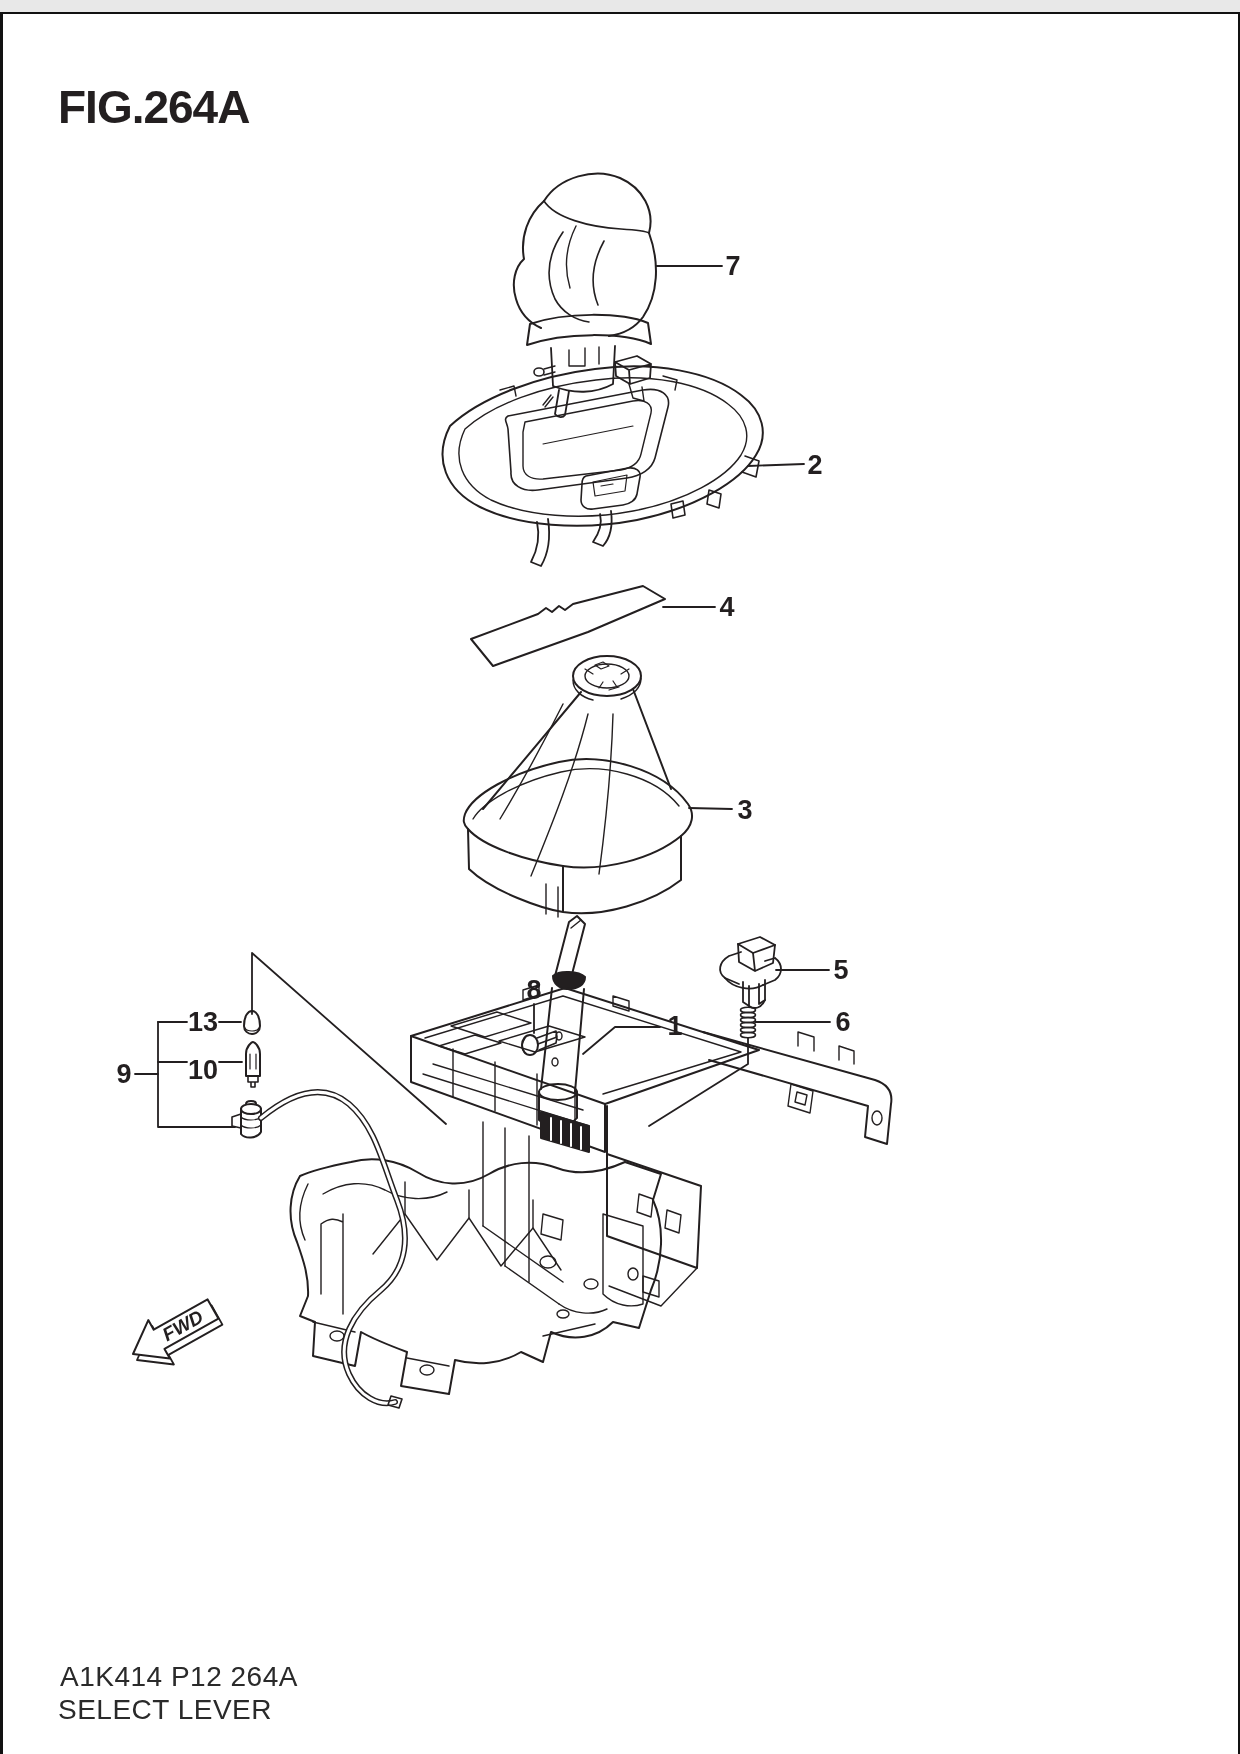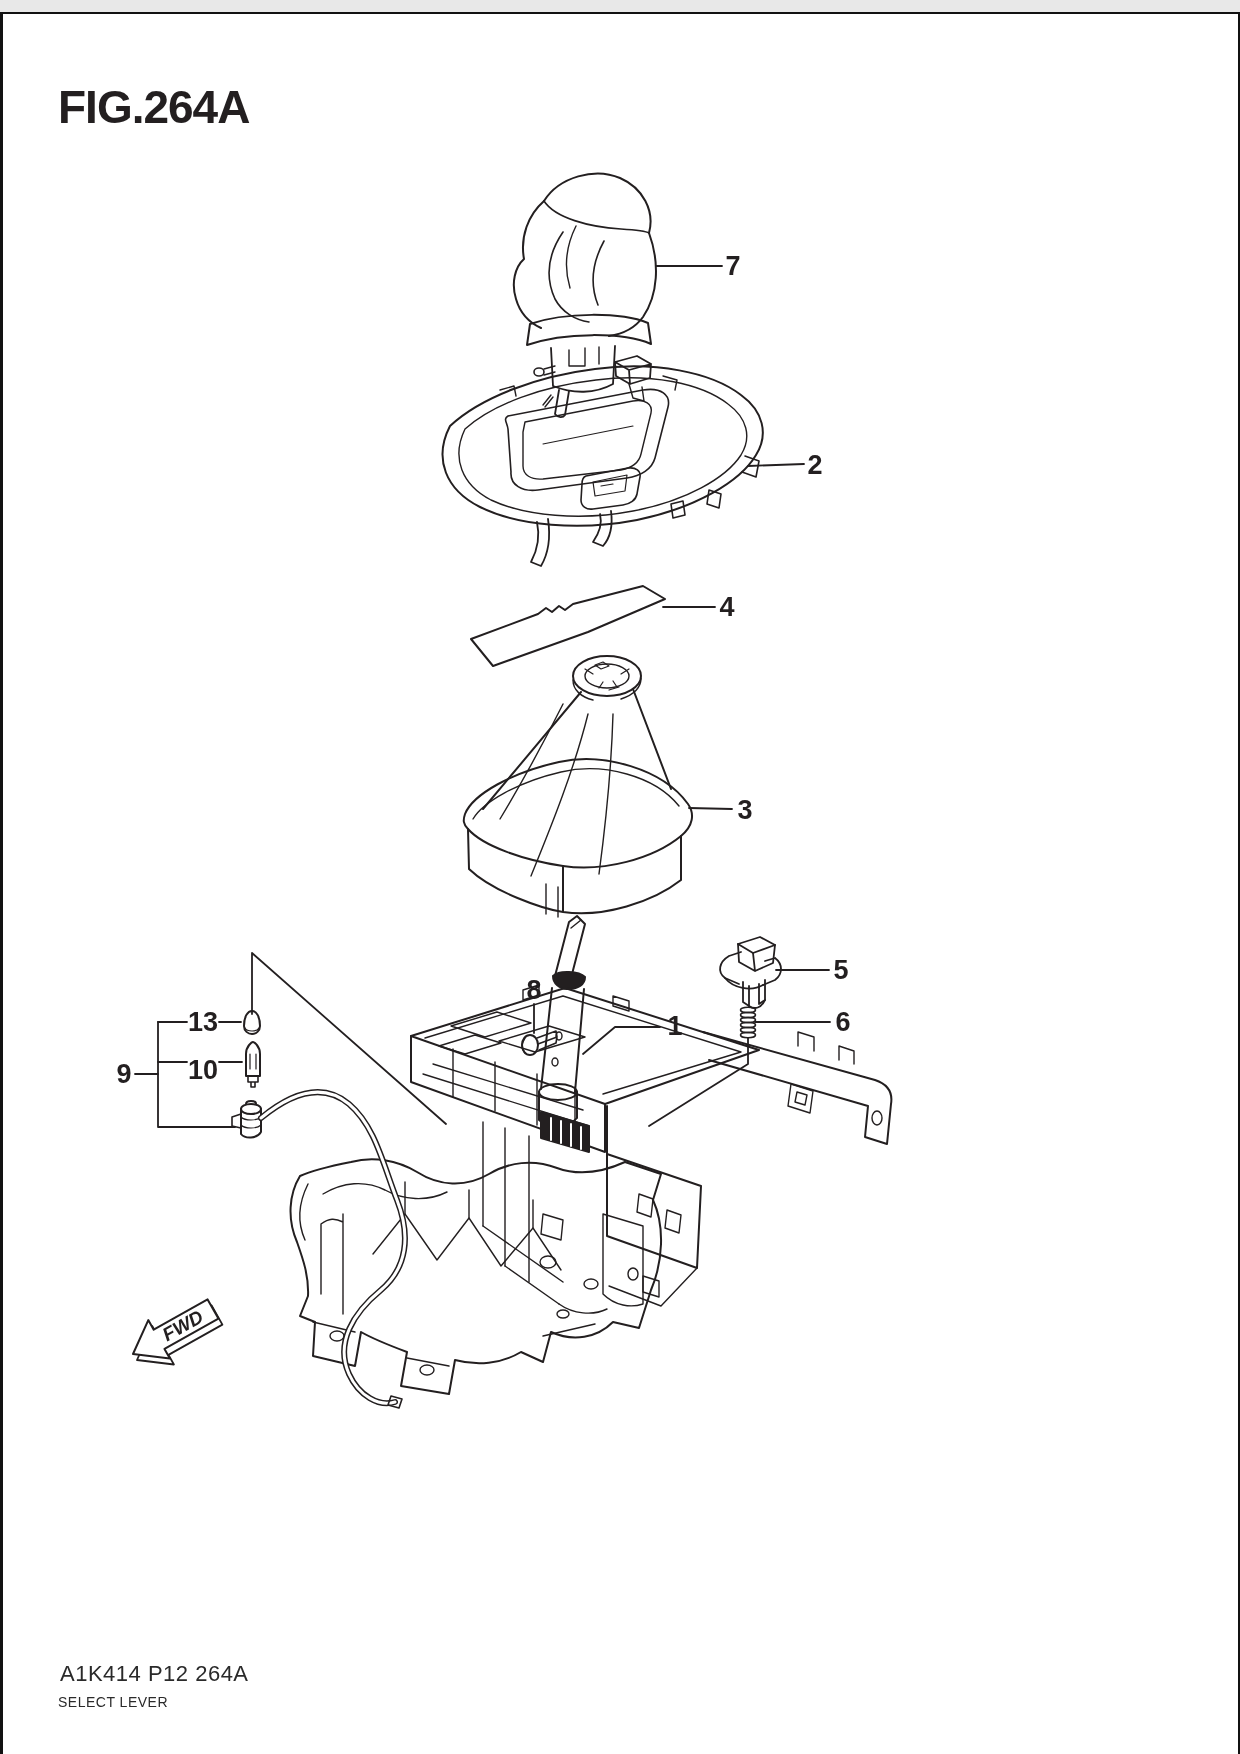--- a/index.html
+++ b/index.html
@@ -21,25 +21,25 @@
     position:absolute;left:55px;top:66px;
     font-size:46px;font-weight:600;letter-spacing:-1px;color:#231f20;
   }
   .callout{
     position:absolute;transform:translate(-50%,-50%);
     font-size:27px;font-weight:600;color:#231f20;line-height:1;
     white-space:nowrap;
   }
   .footer-code{
     position:absolute;left:57px;top:1647px;
-    font-size:22px;font-weight:500;color:#2a2a2a;letter-spacing:.5px;
+    font-size:28px;font-weight:500;color:#2a2a2a;letter-spacing:.5px;
   }
   .footer-name{
     position:absolute;left:55px;top:1680px;
-    font-size:14px;font-weight:500;color:#2a2a2a;letter-spacing:.5px;
+    font-size:28px;font-weight:500;color:#2a2a2a;letter-spacing:.5px;
   }
   .fwd-text{
     position:absolute;left:180px;top:1312px;
     transform:translate(-50%,-50%) rotate(-29deg);
     font-size:19px;font-weight:700;font-style:italic;color:#231f20;
   }
 </style>
 </head>
 <body>
 

